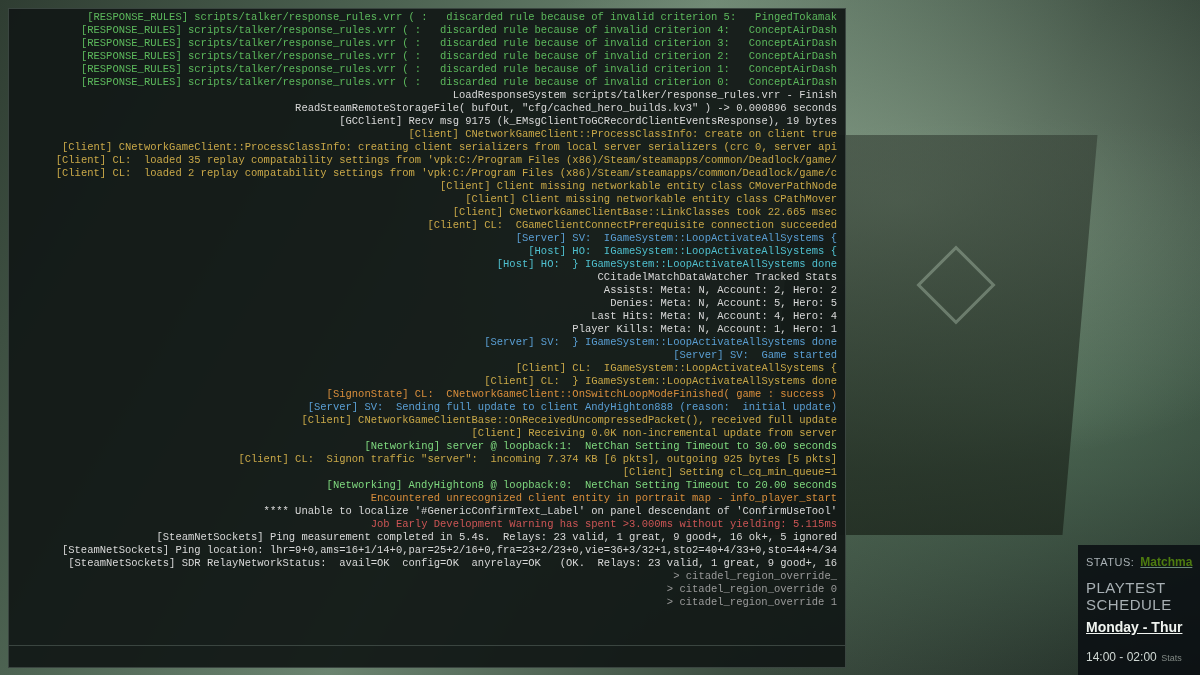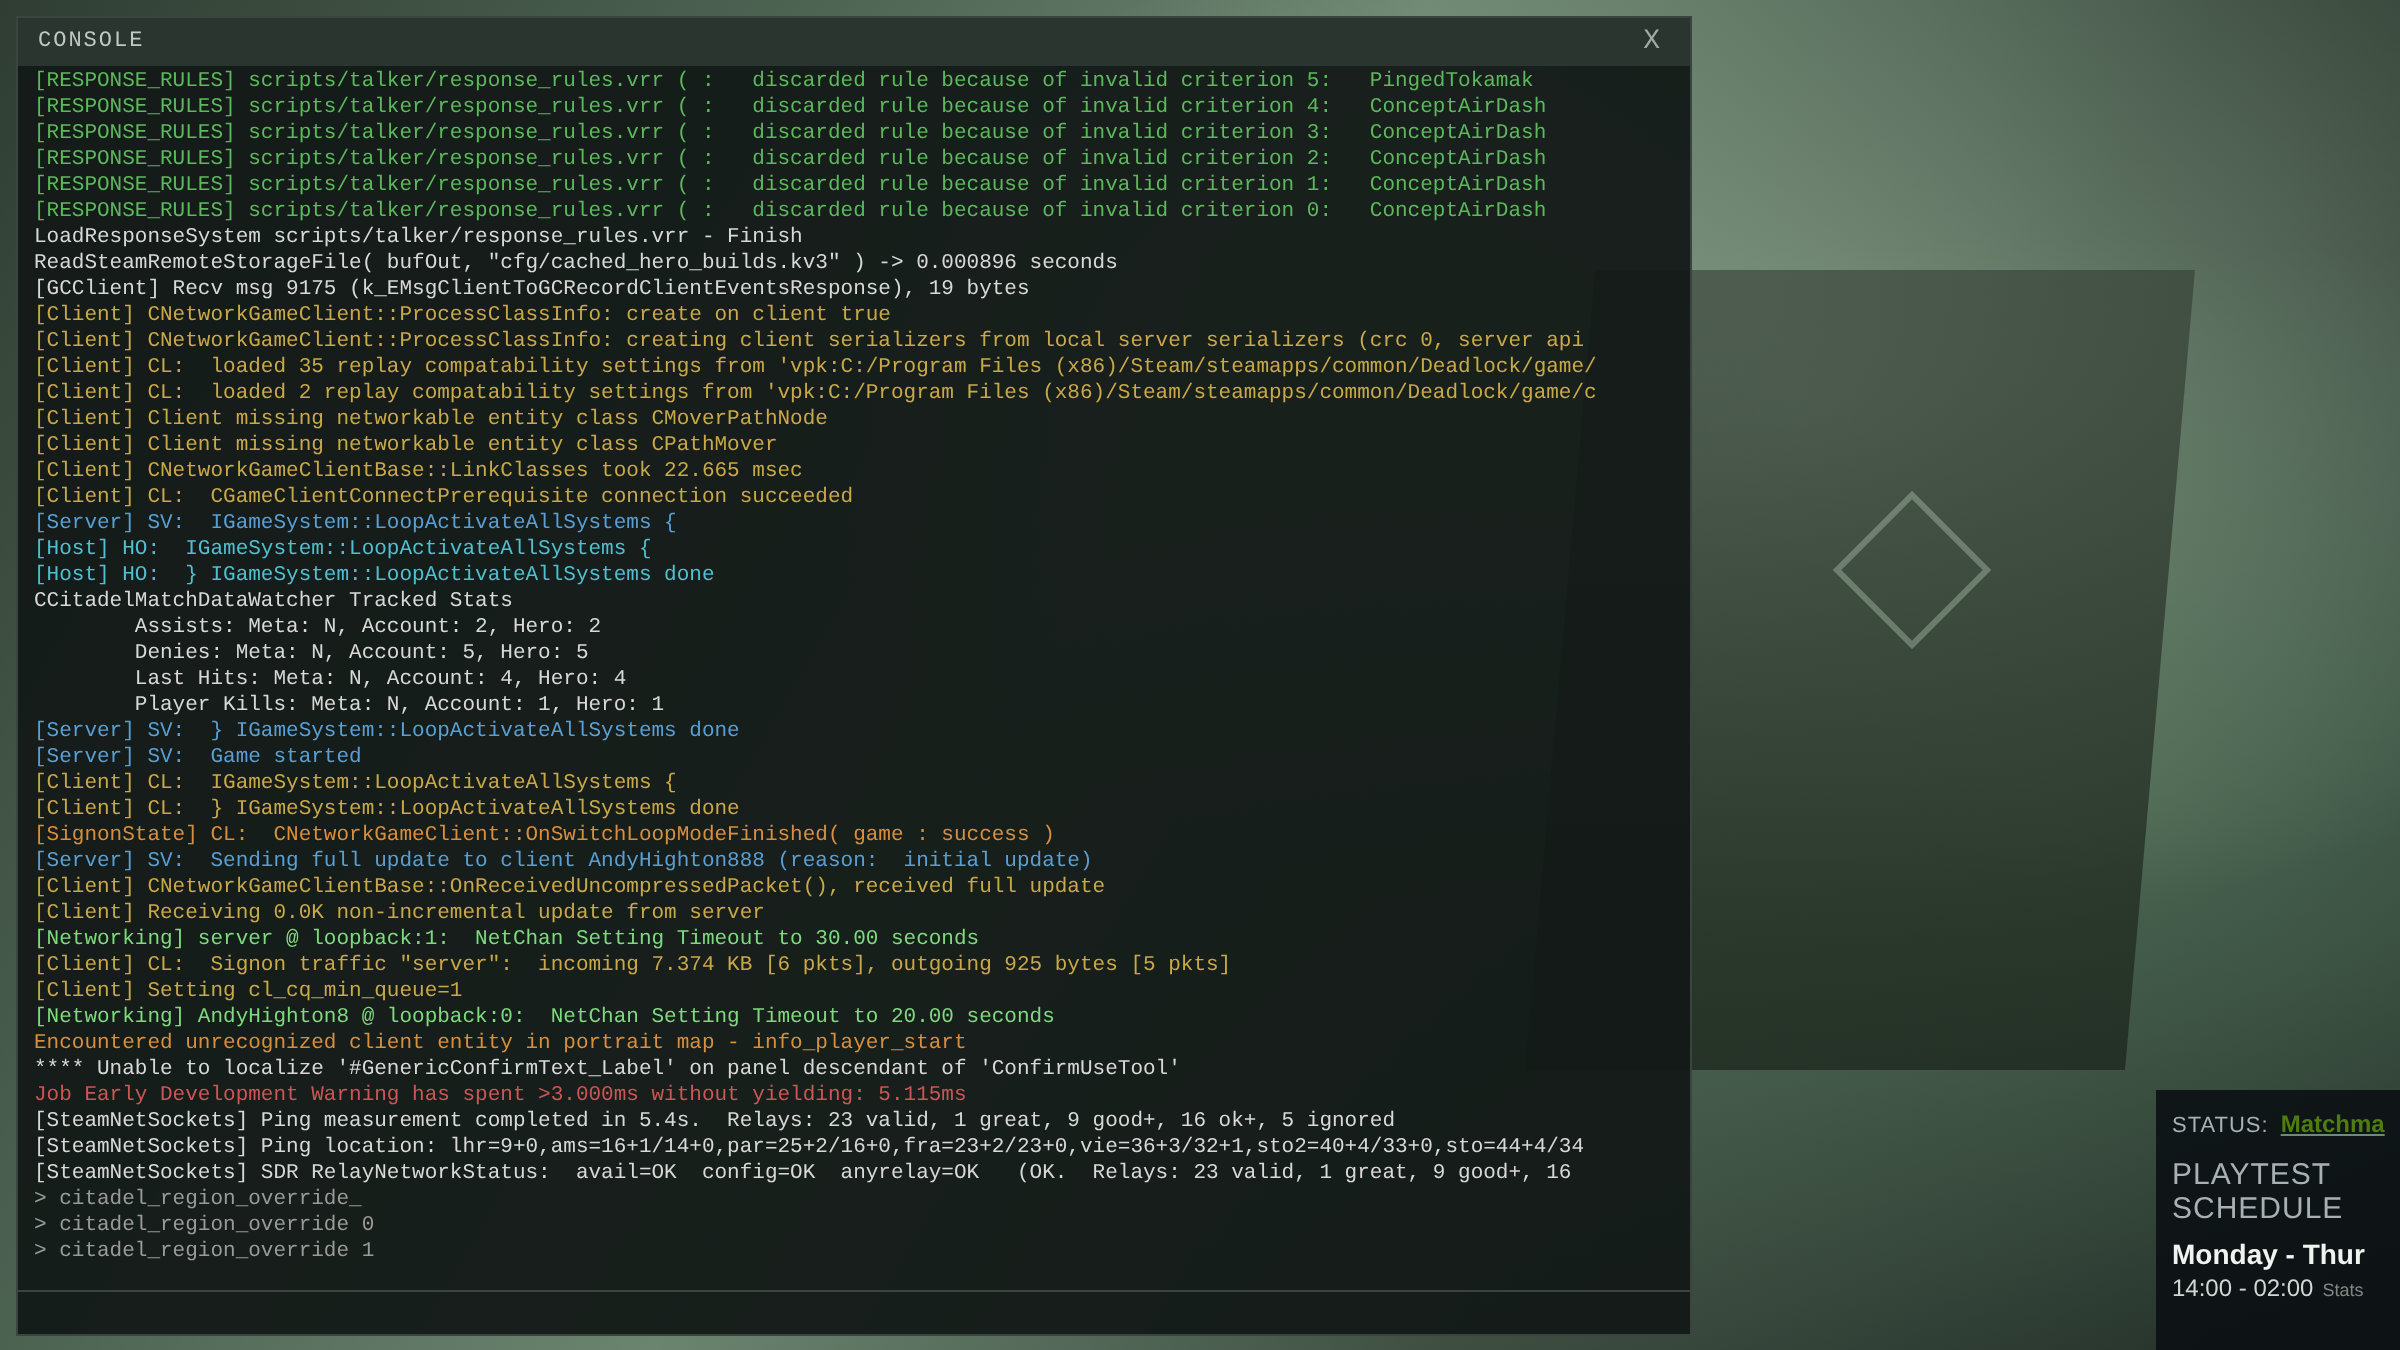--- a/index.html
+++ b/index.html
@@ -67,20 +67,21 @@
     padding: 0 4px;
   }
   .console-log {
     flex: 1;
     padding: 2px 8px;
     font-size: 10.5px;
     line-height: 13px;
     overflow: hidden;
     color: #b5b5b5;
     white-space: pre;
+    text-align: right;
   }
   .log-line { white-space: pre; overflow: hidden; }
   .c-green { color: #5cb85c; }
   .c-bgreen { color: #7fd97f; }
   .c-yellow { color: #c9a848; }
   .c-orange { color: #d98e3c; }
   .c-cyan { color: #4fc0cf; }
   .c-blue { color: #5a9fd4; }
   .c-white { color: #d8d8d8; }
   .c-gray { color: #9a9a9a; }
@@ -125,42 +126,39 @@
   .schedule-label {
     font-size: 15px;
     color: #a8b0b4;
     letter-spacing: 0.5px;
     margin-bottom: 6px;
   }
   .schedule-day {
     font-size: 14px;
     color: #f0f4f0;
     font-weight: bold;
-    margin-bottom: 0;
+    margin-bottom: 12px;
+    text-decoration: underline;
   }
   .schedule-time {
     font-size: 12px;
     color: #d0d8d4;
     margin-top: 48px;
   }
   .schedule-tz {
     font-size: 9px;
     color: #808884;
   }
 </style>
 </head>
 <body>
 
 <div class="game-bg"></div>
 
 <div class="console">
-  <div class="console-header">
-    <span>CONSOLE</span>
-    <span class="close-btn">X</span>
-  </div>
   <div class="console-log" id="console-log"><div class="log-line c-green">[RESPONSE_RULES] scripts/talker/response_rules.vrr ( :   discarded rule because of invalid criterion 5:   PingedTokamak</div><div class="log-line c-green">[RESPONSE_RULES] scripts/talker/response_rules.vrr ( :   discarded rule because of invalid criterion 4:   ConceptAirDash</div><div class="log-line c-green">[RESPONSE_RULES] scripts/talker/response_rules.vrr ( :   discarded rule because of invalid criterion 3:   ConceptAirDash</div><div class="log-line c-green">[RESPONSE_RULES] scripts/talker/response_rules.vrr ( :   discarded rule because of invalid criterion 2:   ConceptAirDash</div><div class="log-line c-green">[RESPONSE_RULES] scripts/talker/response_rules.vrr ( :   discarded rule because of invalid criterion 1:   ConceptAirDash</div><div class="log-line c-green">[RESPONSE_RULES] scripts/talker/response_rules.vrr ( :   discarded rule because of invalid criterion 0:   ConceptAirDash</div><div class="log-line c-white">LoadResponseSystem scripts/talker/response_rules.vrr - Finish</div><div class="log-line c-white">ReadSteamRemoteStorageFile( bufOut, "cfg/cached_hero_builds.kv3" ) -&gt; 0.000896 seconds</div><div class="log-line c-white">[GCClient] Recv msg 9175 (k_EMsgClientToGCRecordClientEventsResponse), 19 bytes</div><div class="log-line c-yellow">[Client] CNetworkGameClient::ProcessClassInfo: create on client true</div><div class="log-line c-yellow">[Client] CNetworkGameClient::ProcessClassInfo: creating client serializers from local server serializers (crc 0, server api</div><div class="log-line c-yellow">[Client] CL:  loaded 35 replay compatability settings from 'vpk:C:/Program Files (x86)/Steam/steamapps/common/Deadlock/game/</div><div class="log-line c-yellow">[Client] CL:  loaded 2 replay compatability settings from 'vpk:C:/Program Files (x86)/Steam/steamapps/common/Deadlock/game/c</div><div class="log-line c-yellow">[Client] Client missing networkable entity class CMoverPathNode</div><div class="log-line c-yellow">[Client] Client missing networkable entity class CPathMover</div><div class="log-line c-yellow">[Client] CNetworkGameClientBase::LinkClasses took 22.665 msec</div><div class="log-line c-yellow">[Client] CL:  CGameClientConnectPrerequisite connection succeeded</div><div class="log-line c-blue">[Server] SV:  IGameSystem::LoopActivateAllSystems {</div><div class="log-line c-cyan">[Host] HO:  IGameSystem::LoopActivateAllSystems {</div><div class="log-line c-cyan">[Host] HO:  } IGameSystem::LoopActivateAllSystems done</div><div class="log-line c-white">CCitadelMatchDataWatcher Tracked Stats</div><div class="log-line c-white">        Assists: Meta: N, Account: 2, Hero: 2</div><div class="log-line c-white">        Denies: Meta: N, Account: 5, Hero: 5</div><div class="log-line c-white">        Last Hits: Meta: N, Account: 4, Hero: 4</div><div class="log-line c-white">        Player Kills: Meta: N, Account: 1, Hero: 1</div><div class="log-line c-blue">[Server] SV:  } IGameSystem::LoopActivateAllSystems done</div><div class="log-line c-blue">[Server] SV:  Game started</div><div class="log-line c-yellow">[Client] CL:  IGameSystem::LoopActivateAllSystems {</div><div class="log-line c-yellow">[Client] CL:  } IGameSystem::LoopActivateAllSystems done</div><div class="log-line c-orange">[SignonState] CL:  CNetworkGameClient::OnSwitchLoopModeFinished( game : success )</div><div class="log-line c-blue">[Server] SV:  Sending full update to client AndyHighton888 (reason:  initial update)</div><div class="log-line c-yellow">[Client] CNetworkGameClientBase::OnReceivedUncompressedPacket(), received full update</div><div class="log-line c-yellow">[Client] Receiving 0.0K non-incremental update from server</div><div class="log-line c-bgreen">[Networking] server @ loopback:1:  NetChan Setting Timeout to 30.00 seconds</div><div class="log-line c-yellow">[Client] CL:  Signon traffic "server":  incoming 7.374 KB [6 pkts], outgoing 925 bytes [5 pkts]</div><div class="log-line c-yellow">[Client] Setting cl_cq_min_queue=1</div><div class="log-line c-bgreen">[Networking] AndyHighton8 @ loopback:0:  NetChan Setting Timeout to 20.00 seconds</div><div class="log-line c-orange">Encountered unrecognized client entity in portrait map - info_player_start</div><div class="log-line c-white">**** Unable to localize '#GenericConfirmText_Label' on panel descendant of 'ConfirmUseTool'</div><div class="log-line c-red">Job Early Development Warning has spent &gt;3.000ms without yielding: 5.115ms</div><div class="log-line c-white">[SteamNetSockets] Ping measurement completed in 5.4s.  Relays: 23 valid, 1 great, 9 good+, 16 ok+, 5 ignored</div><div class="log-line c-white">[SteamNetSockets] Ping location: lhr=9+0,ams=16+1/14+0,par=25+2/16+0,fra=23+2/23+0,vie=36+3/32+1,sto2=40+4/33+0,sto=44+4/34</div><div class="log-line c-white">[SteamNetSockets] SDR RelayNetworkStatus:  avail=OK  config=OK  anyrelay=OK   (OK.  Relays: 23 valid, 1 great, 9 good+, 16</div><div class="log-line c-gray">&gt; citadel_region_override_</div><div class="log-line c-gray">&gt; citadel_region_override 0</div><div class="log-line c-gray">&gt; citadel_region_override 1</div></div>
   <div class="console-input"></div>
 </div>
 
 <div class="status-panel">
   <div class="status-row">
     <span class="status-label">STATUS:</span>
     <span class="status-value">Matchma</span>
   </div>
   <div class="schedule-label">PLAYTEST SCHEDULE</div>

